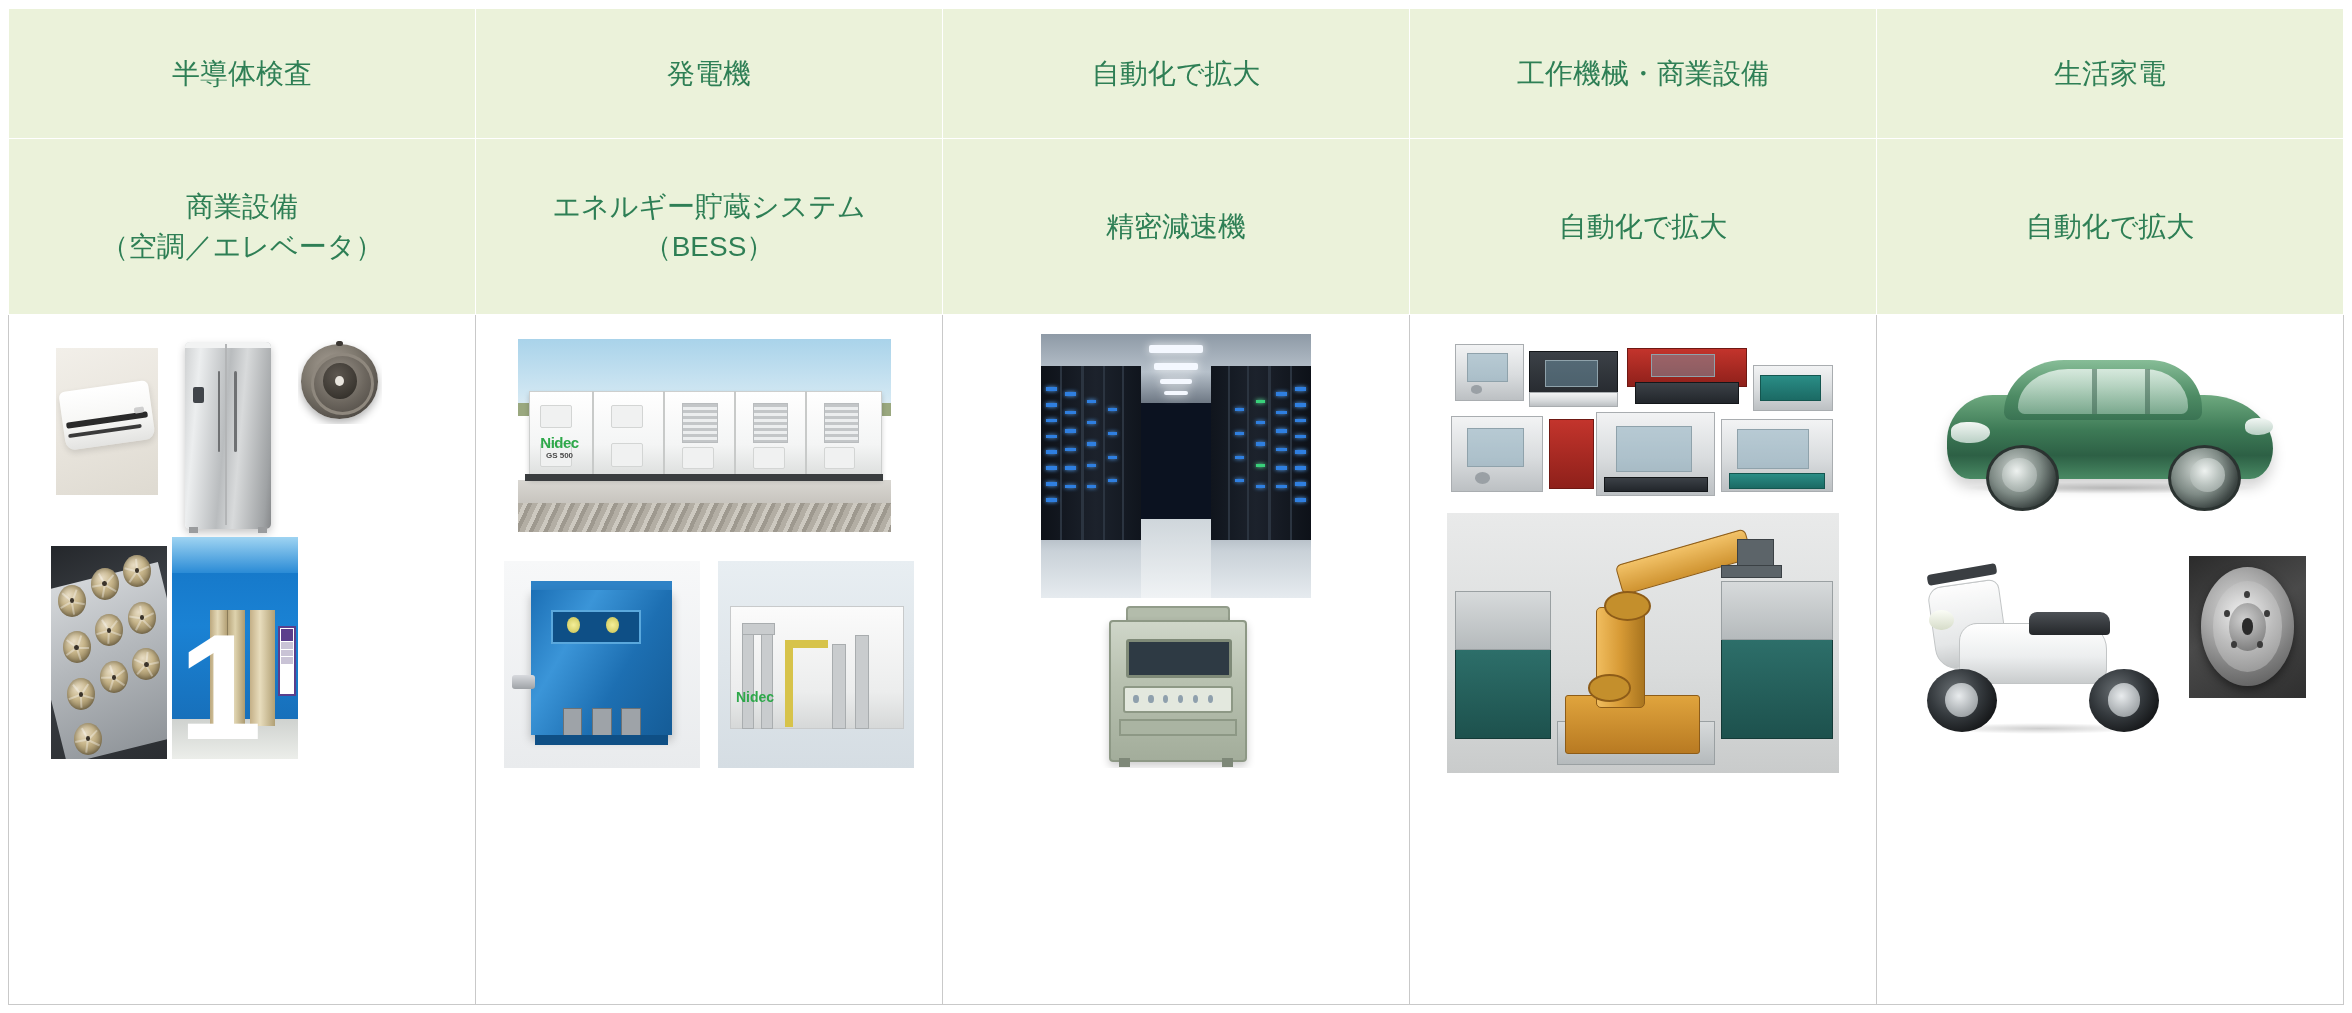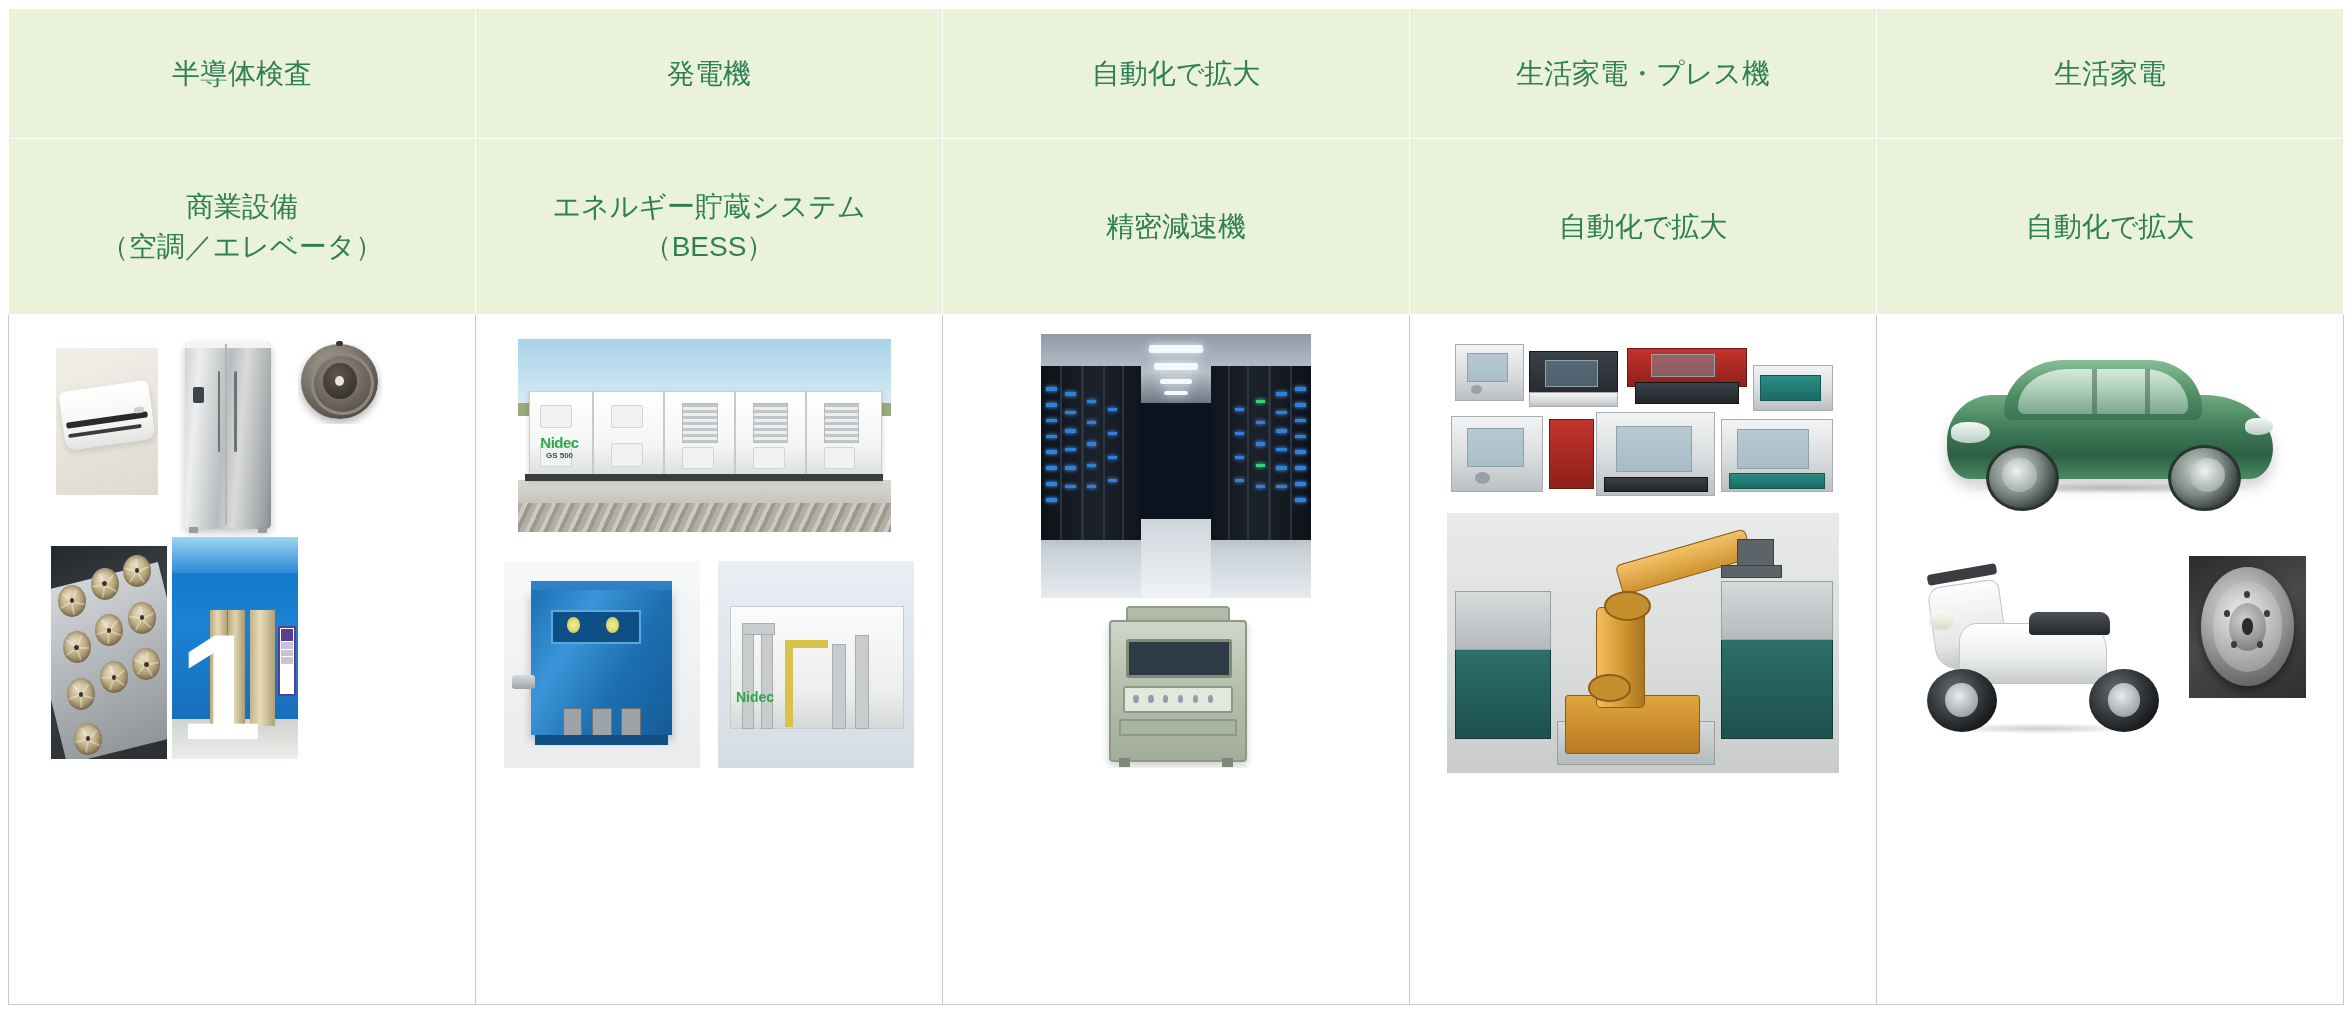--- a/index.html
+++ b/index.html
@@ -267,21 +267,21 @@
       <td>
             <div class="tag">半導体検査</div>
           </td>
       <td>
             <div class="tag">発電機</div>
           </td>
       <td>
             <div class="tag">自動化で拡大</div>
           </td>
       <td>
-            <div class="tag">生活家電・プレス機</div>
+            <div class="tag">工作機械・商業設備</div>
           </td>
       <td>
             <div class="tag">生活家電</div>
           </td>
     </tr>
 
     <tr class="row-tag2">
       <td>
             <div class="tag">商業設備
 （空調／エレベータ）</div>

